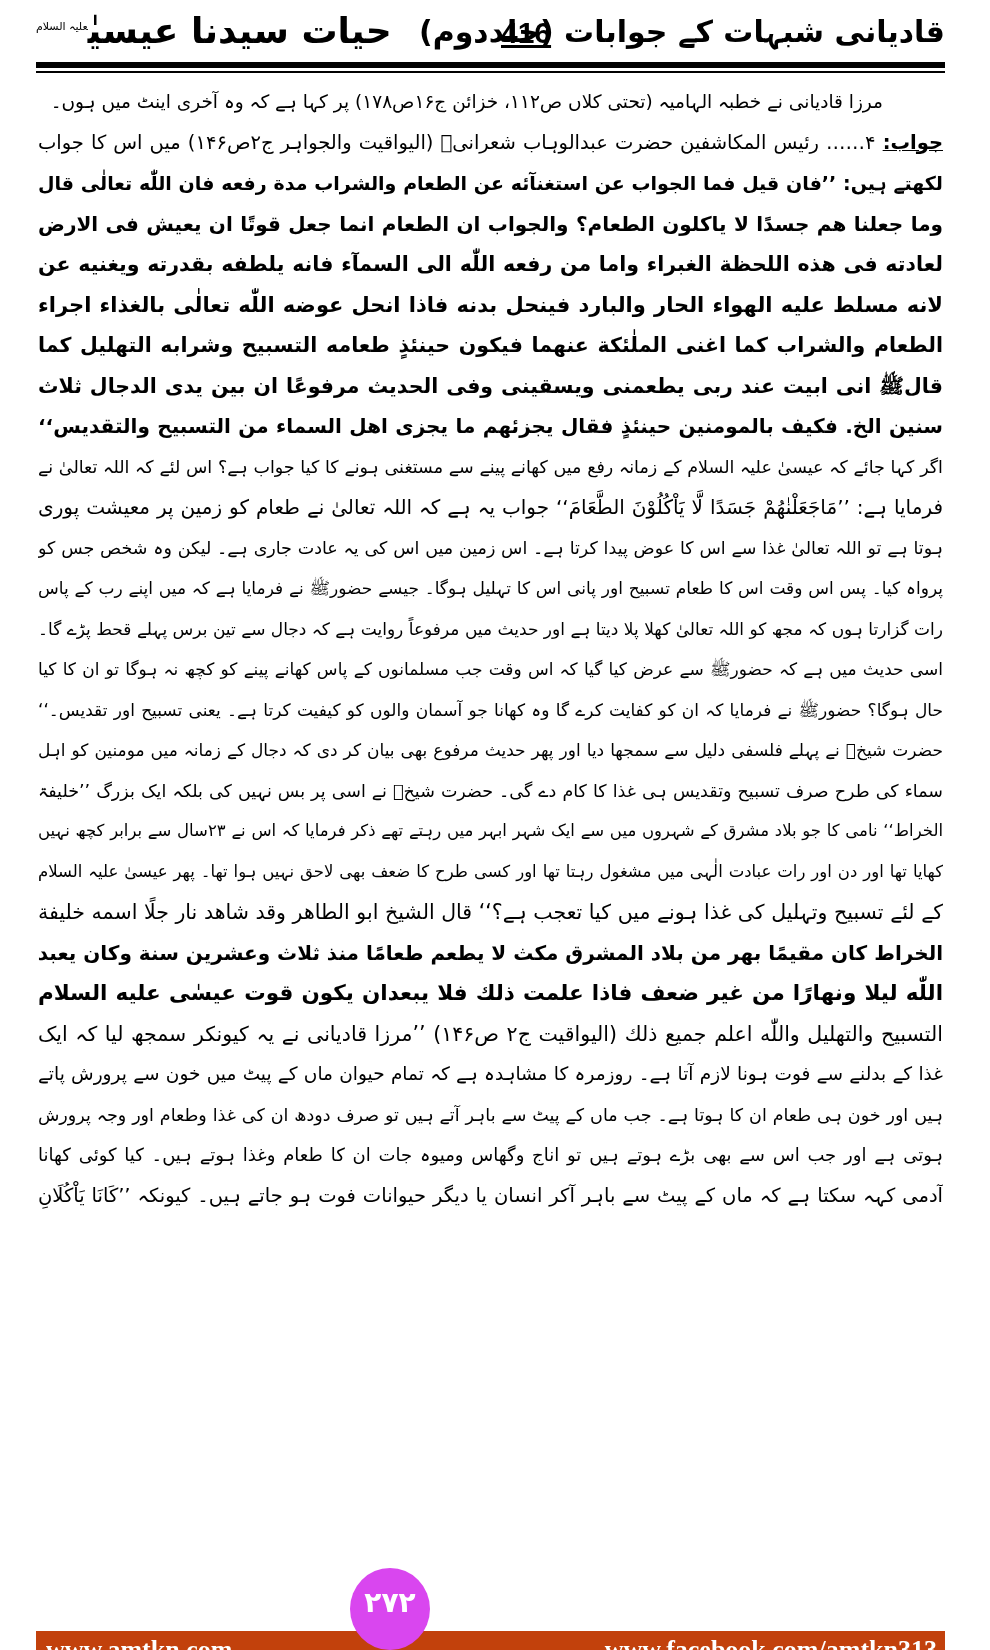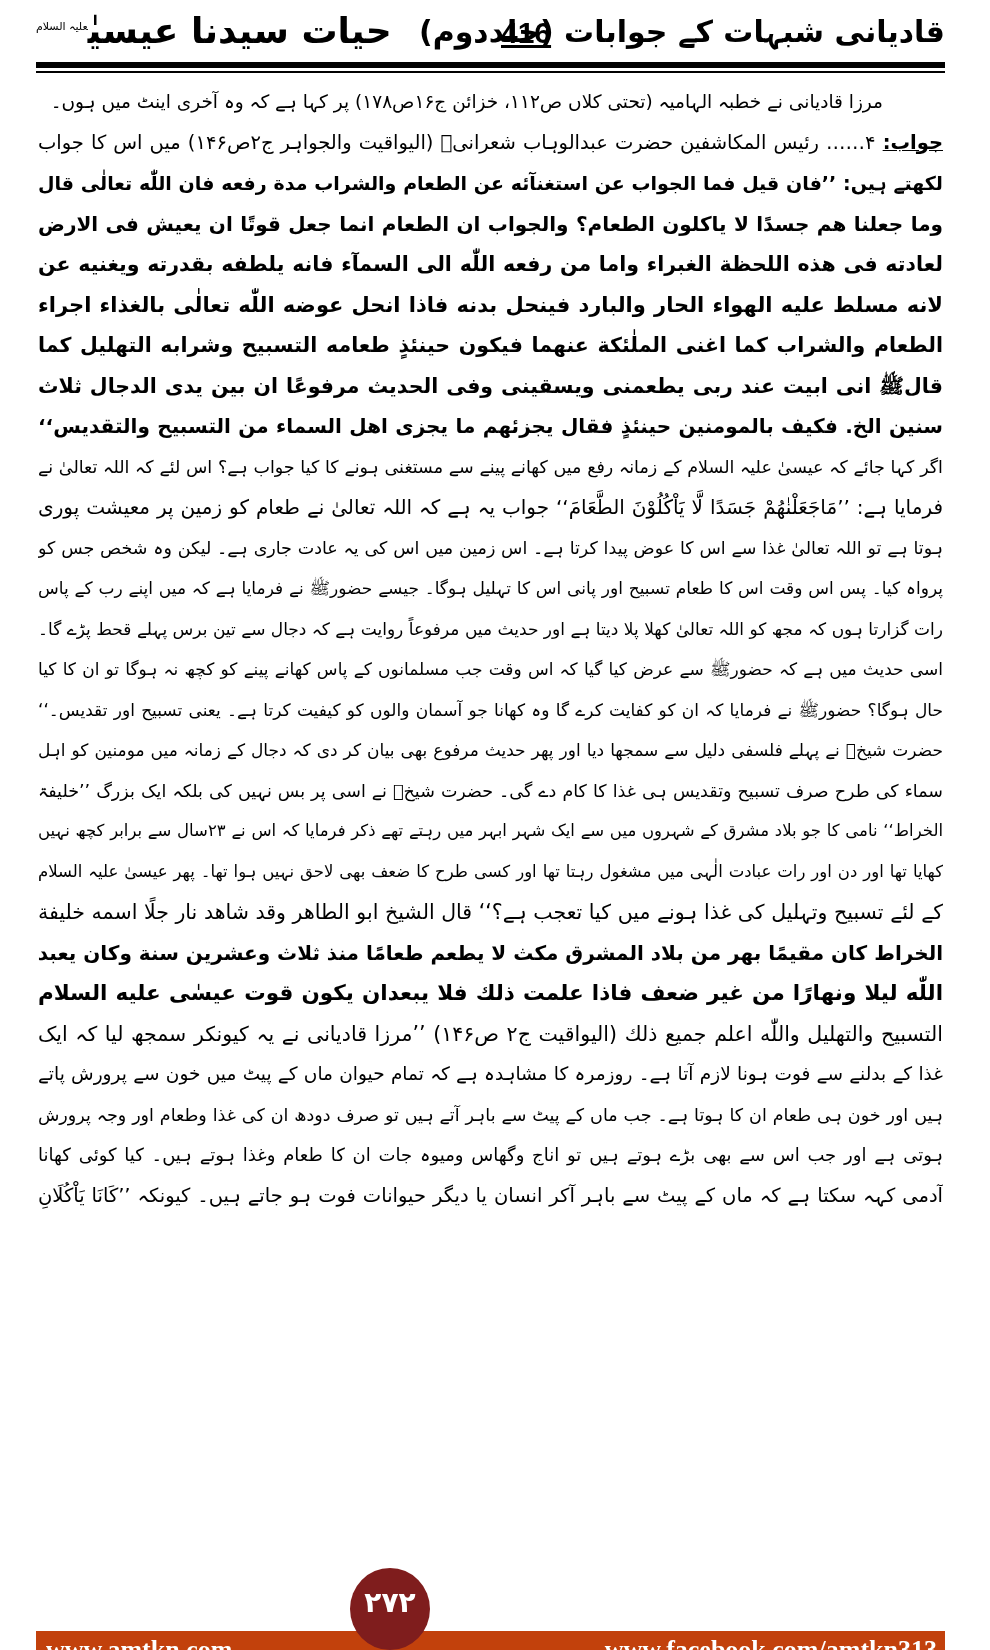--- a/index.html
+++ b/index.html
@@ -13,21 +13,21 @@
     .rule-thin { position: absolute; left: 36px; right: 45px; top: 71px; height: 2px; background: #000; }
     .content { position: absolute; left: 38px; right: 47px; top: 82px; direction: rtl; text-align: justify; text-align-last: justify; }
     .line { height: 40.5px; line-height: 40.5px; white-space: nowrap; overflow: hidden; font-size: 25px; text-align: justify; text-align-last: justify; }
     .line.urdu { font-size: 23px; }
     .line.arabic { font-size: 27px; font-weight: bold; font-family: "DejaVu Sans", sans-serif; }
     .line.first { text-align-last: auto; text-align: start; padding-right: 60px; }
     .label { text-decoration: underline; font-weight: bold; }
     .footer { position: absolute; left: 36px; right: 45px; top: 1590px; height: 38px; background: #c2410c; margin-top: 41px; }
     .footer .left-url { position: absolute; left: 10px; top: 4px; color: #fff; font-family: "Liberation Serif", serif; font-weight: bold; font-size: 26px; }
     .footer .right-url { position: absolute; right: 8px; top: 4px; color: #fff; font-family: "Liberation Serif", serif; font-weight: bold; font-size: 26px; }
-    .page-circle { position: absolute; left: 350px; top: 1568px; width: 80px; height: 82px; border-radius: 50%; background: #7f1d1d; }
+    .page-circle { position: absolute; left: 350px; top: 1568px; width: 80px; height: 82px; border-radius: 50%; background: #d946ef; }
     .page-circle .urdu-num { position: absolute; left: 0; right: 0; top: 18px; text-align: center; color: #fff; font-size: 28px; font-weight: bold; }
   </style>
 </head>
 <body>
 
 <div class="header">
   <div class="book-title">قادیانی شبہات کے جوابات (جلددوم)</div>
   <div class="page-num">416</div>
   <div class="series-title"><span>حیات سیدنا عیسیٰ</span><span class="honorific">علیہ السلام</span></div>
 </div>

